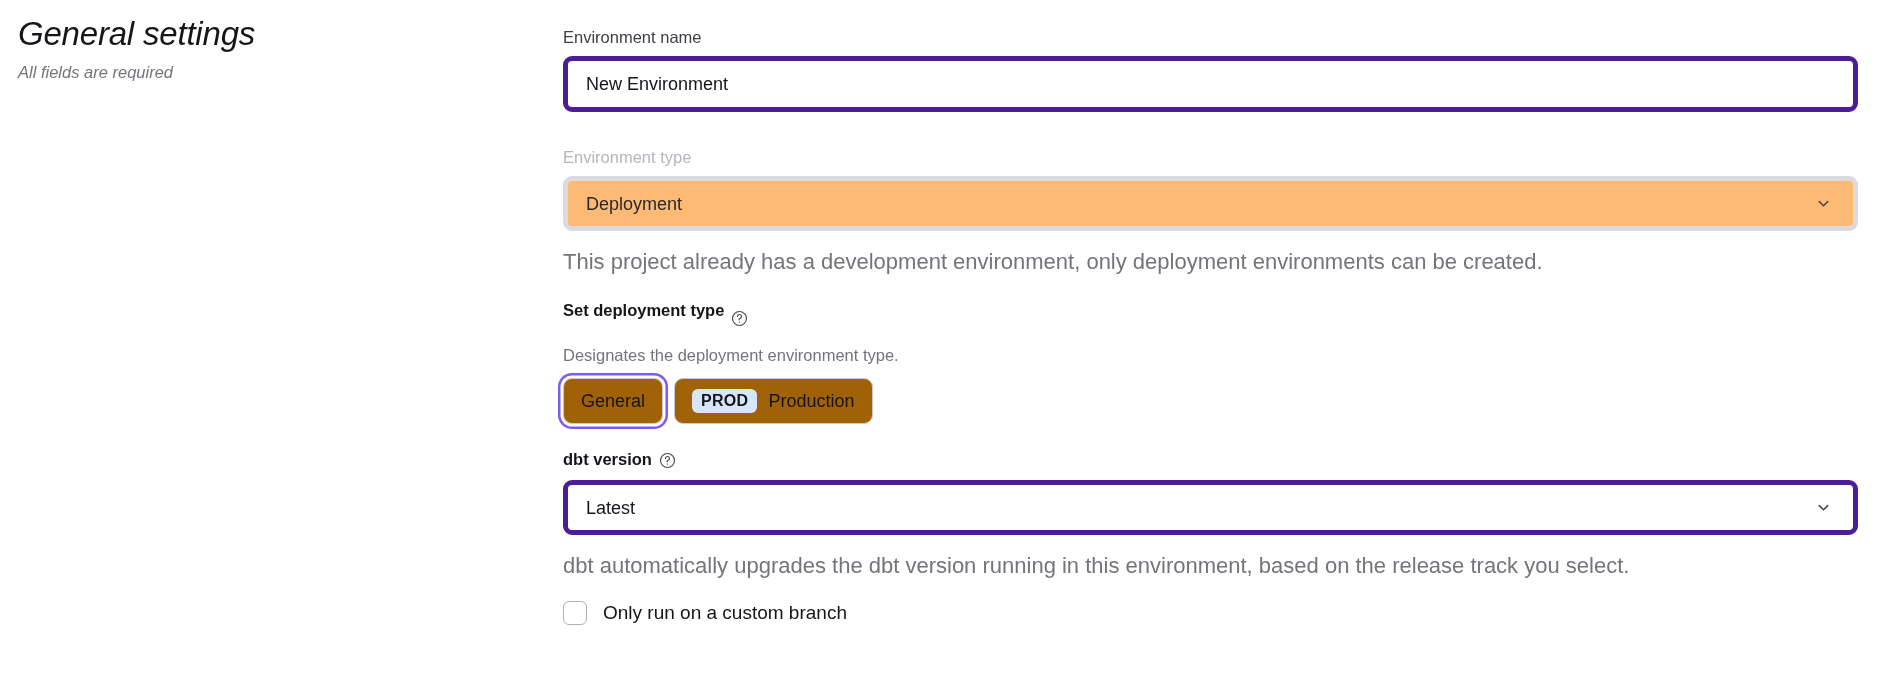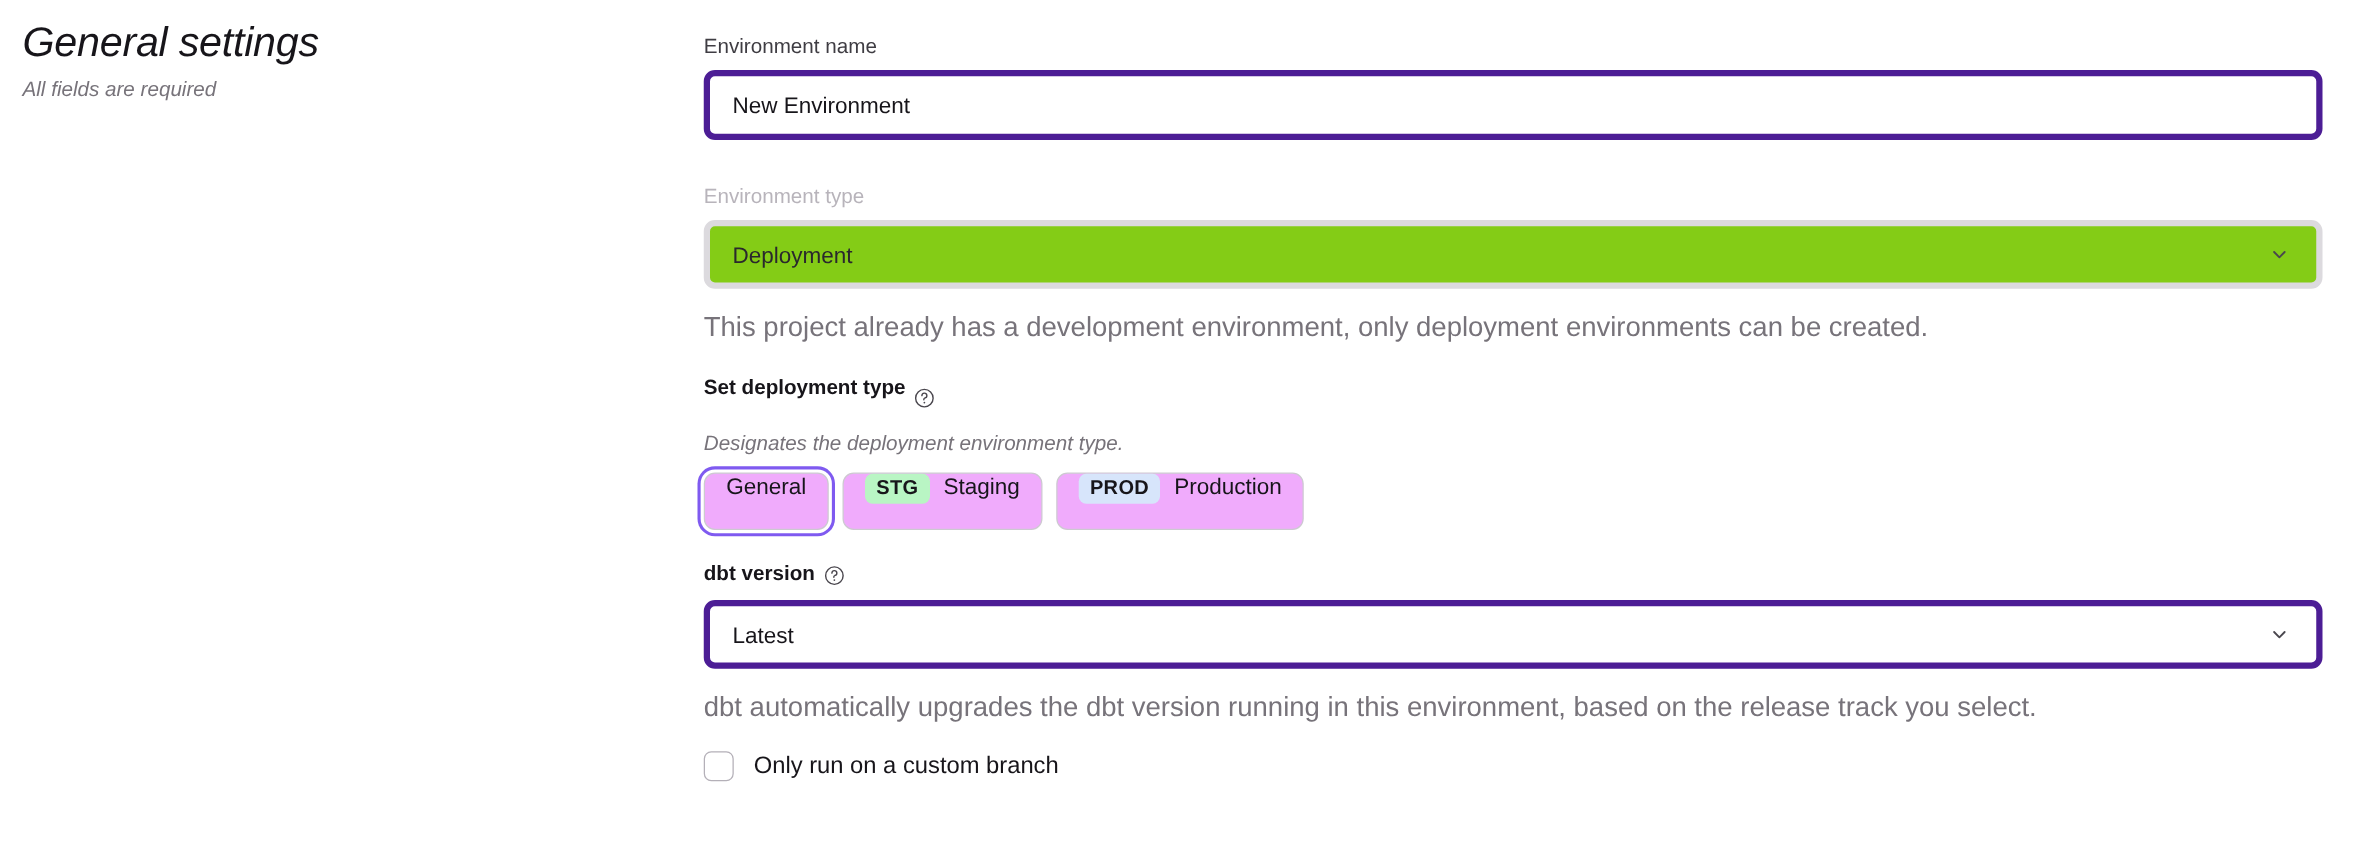--- a/index.html
+++ b/index.html
@@ -101,21 +101,21 @@
     color: #17151a;
   }
   .control.textinput {
     height: 56px;
   }
   .control.select {
     justify-content: space-between;
     padding-right: 22px;
   }
   .control.disabled {
-    background: #84cc16;
+    background: #fdba74;
     border-color: #dcdade;
     color: #2a282d;
   }
   .control .value { line-height: 1; }
 
   .chev {
     width: 15px;
     height: 15px;
     flex: 0 0 auto;
     color: #4a474e;
@@ -133,37 +133,36 @@
   .block-env-type { margin-top: 34px; }
   .block-dep-type { margin-top: 26px; }
   .block-dbt { margin-top: 24px; }
   .block-check { margin-top: 24px; }
 
   .sub-text {
     font-size: 16.5px;
     line-height: 22px;
     color: #77737a;
     margin-top: 8px;
-    font-style: italic;
   }
 
   
   .dep-type-row {
     display: flex;
     align-items: center;
     gap: 11px;
     margin-top: 12px;
   }
   .dep-btn {
     height: 46px;
     border: 1px solid #cdc9d1;
     border-radius: 9px;
-    background: #f0abfc;
-    display: flex;
-    align-items: flex-start;
+    background: #a16207;
+    display: flex;
+    align-items: center;
     gap: 11px;
     padding: 0 17px;
     font-size: 18px;
     color: #17151a;
     cursor: pointer;
     font-family: "Liberation Sans", sans-serif;
   }
   .dep-btn.focused {
     box-shadow: 0 0 0 2.5px #ffffff, 0 0 0 5px #7f5af0;
     border-color: #cdc9d1;
@@ -243,24 +242,20 @@
         </span>
       </div>
       <div class="sub-text">Designates the deployment environment type.</div>
 
       <div class="dep-type-row">
 
         <button class="dep-btn focused">
           <span>General</span>
         </button>
 
-        <button class="dep-btn">
-          <span class="dep-badge" style="background:#b9f5c4">STG</span>
-          <span>Staging</span>
-        </button>
 
         <button class="dep-btn">
           <span class="dep-badge" style="background:#d7e5fb">PROD</span>
           <span>Production</span>
         </button>
       </div>
     </div>
 
     <div class="block-dbt">
       <div class="label-row">

